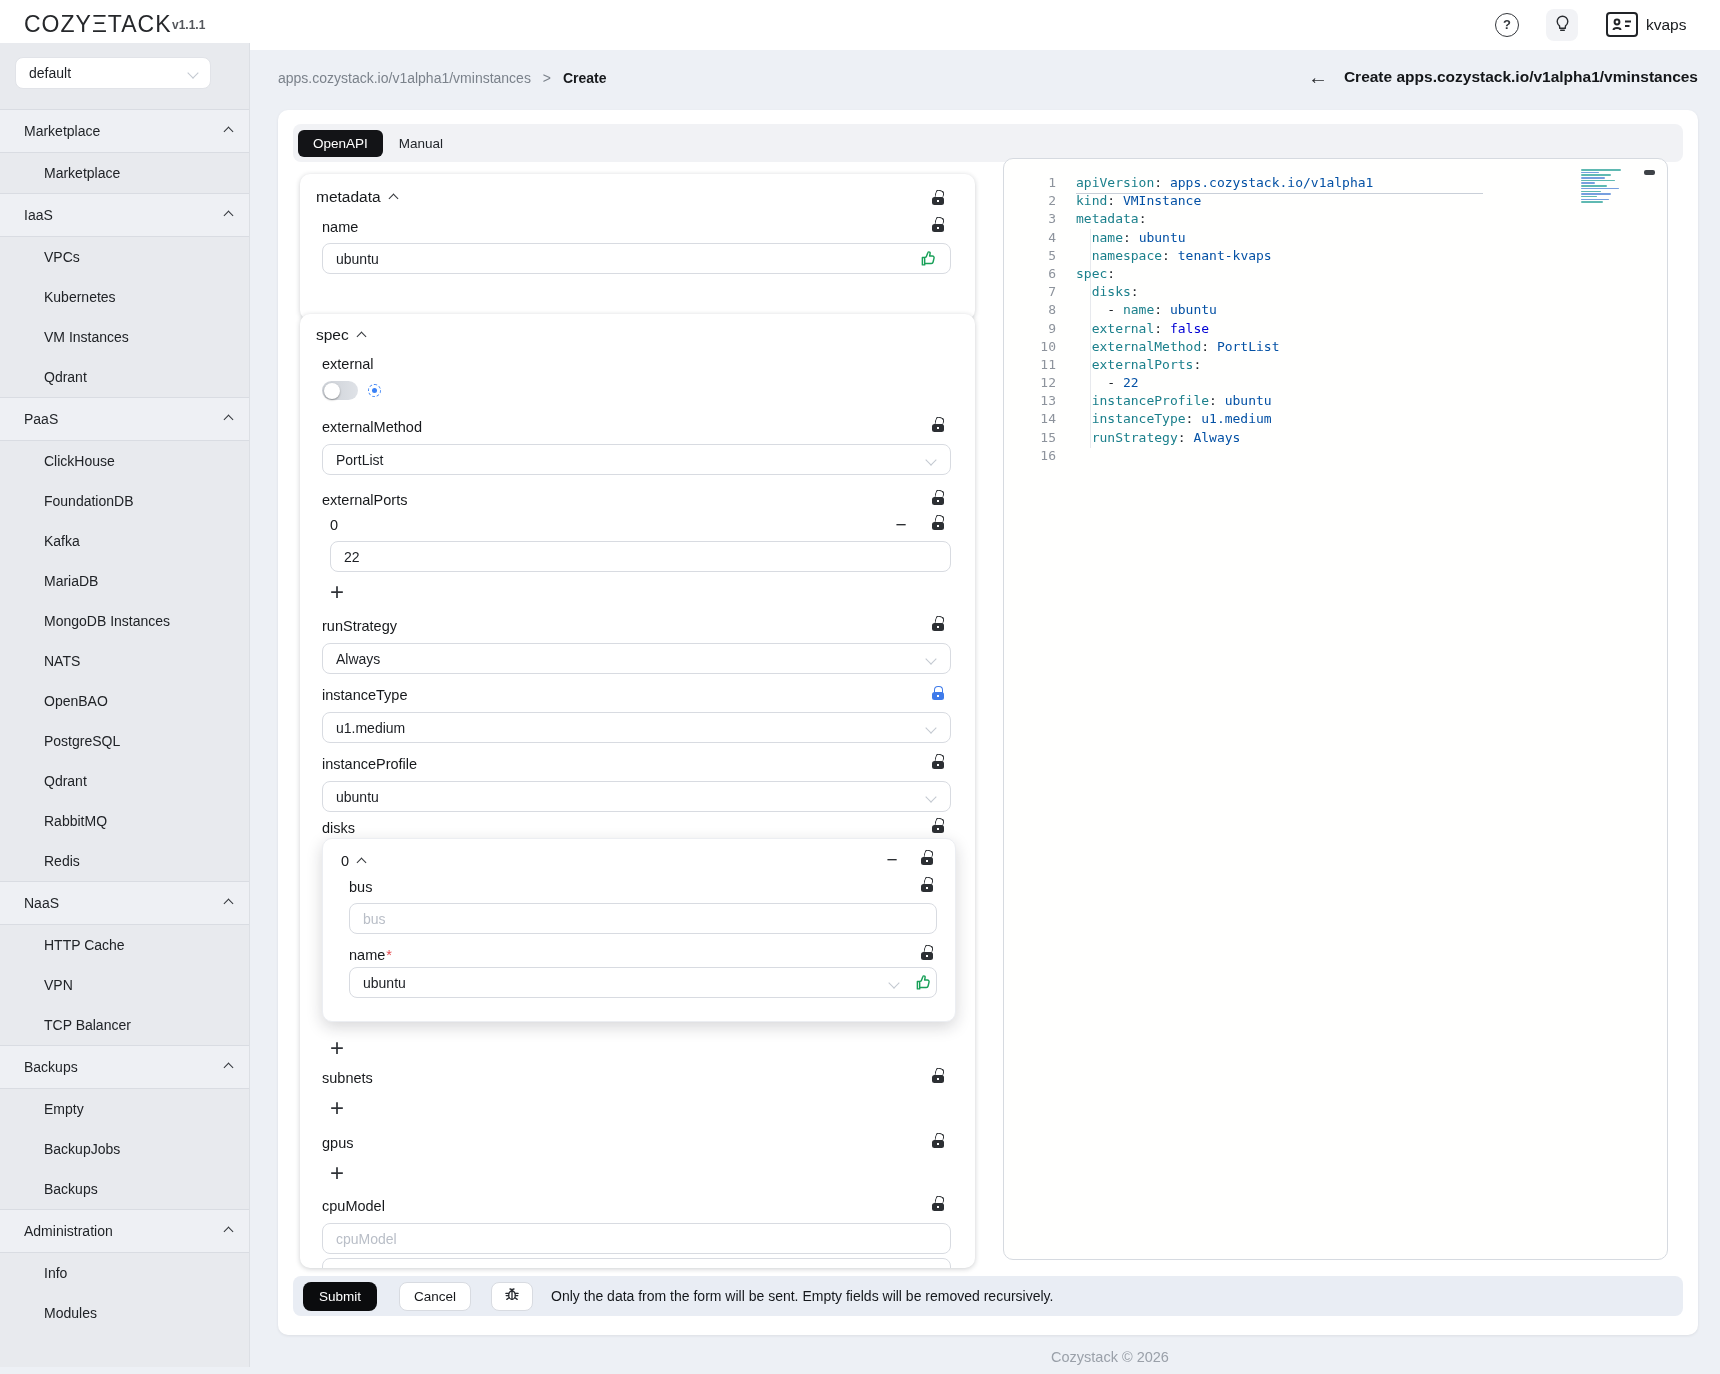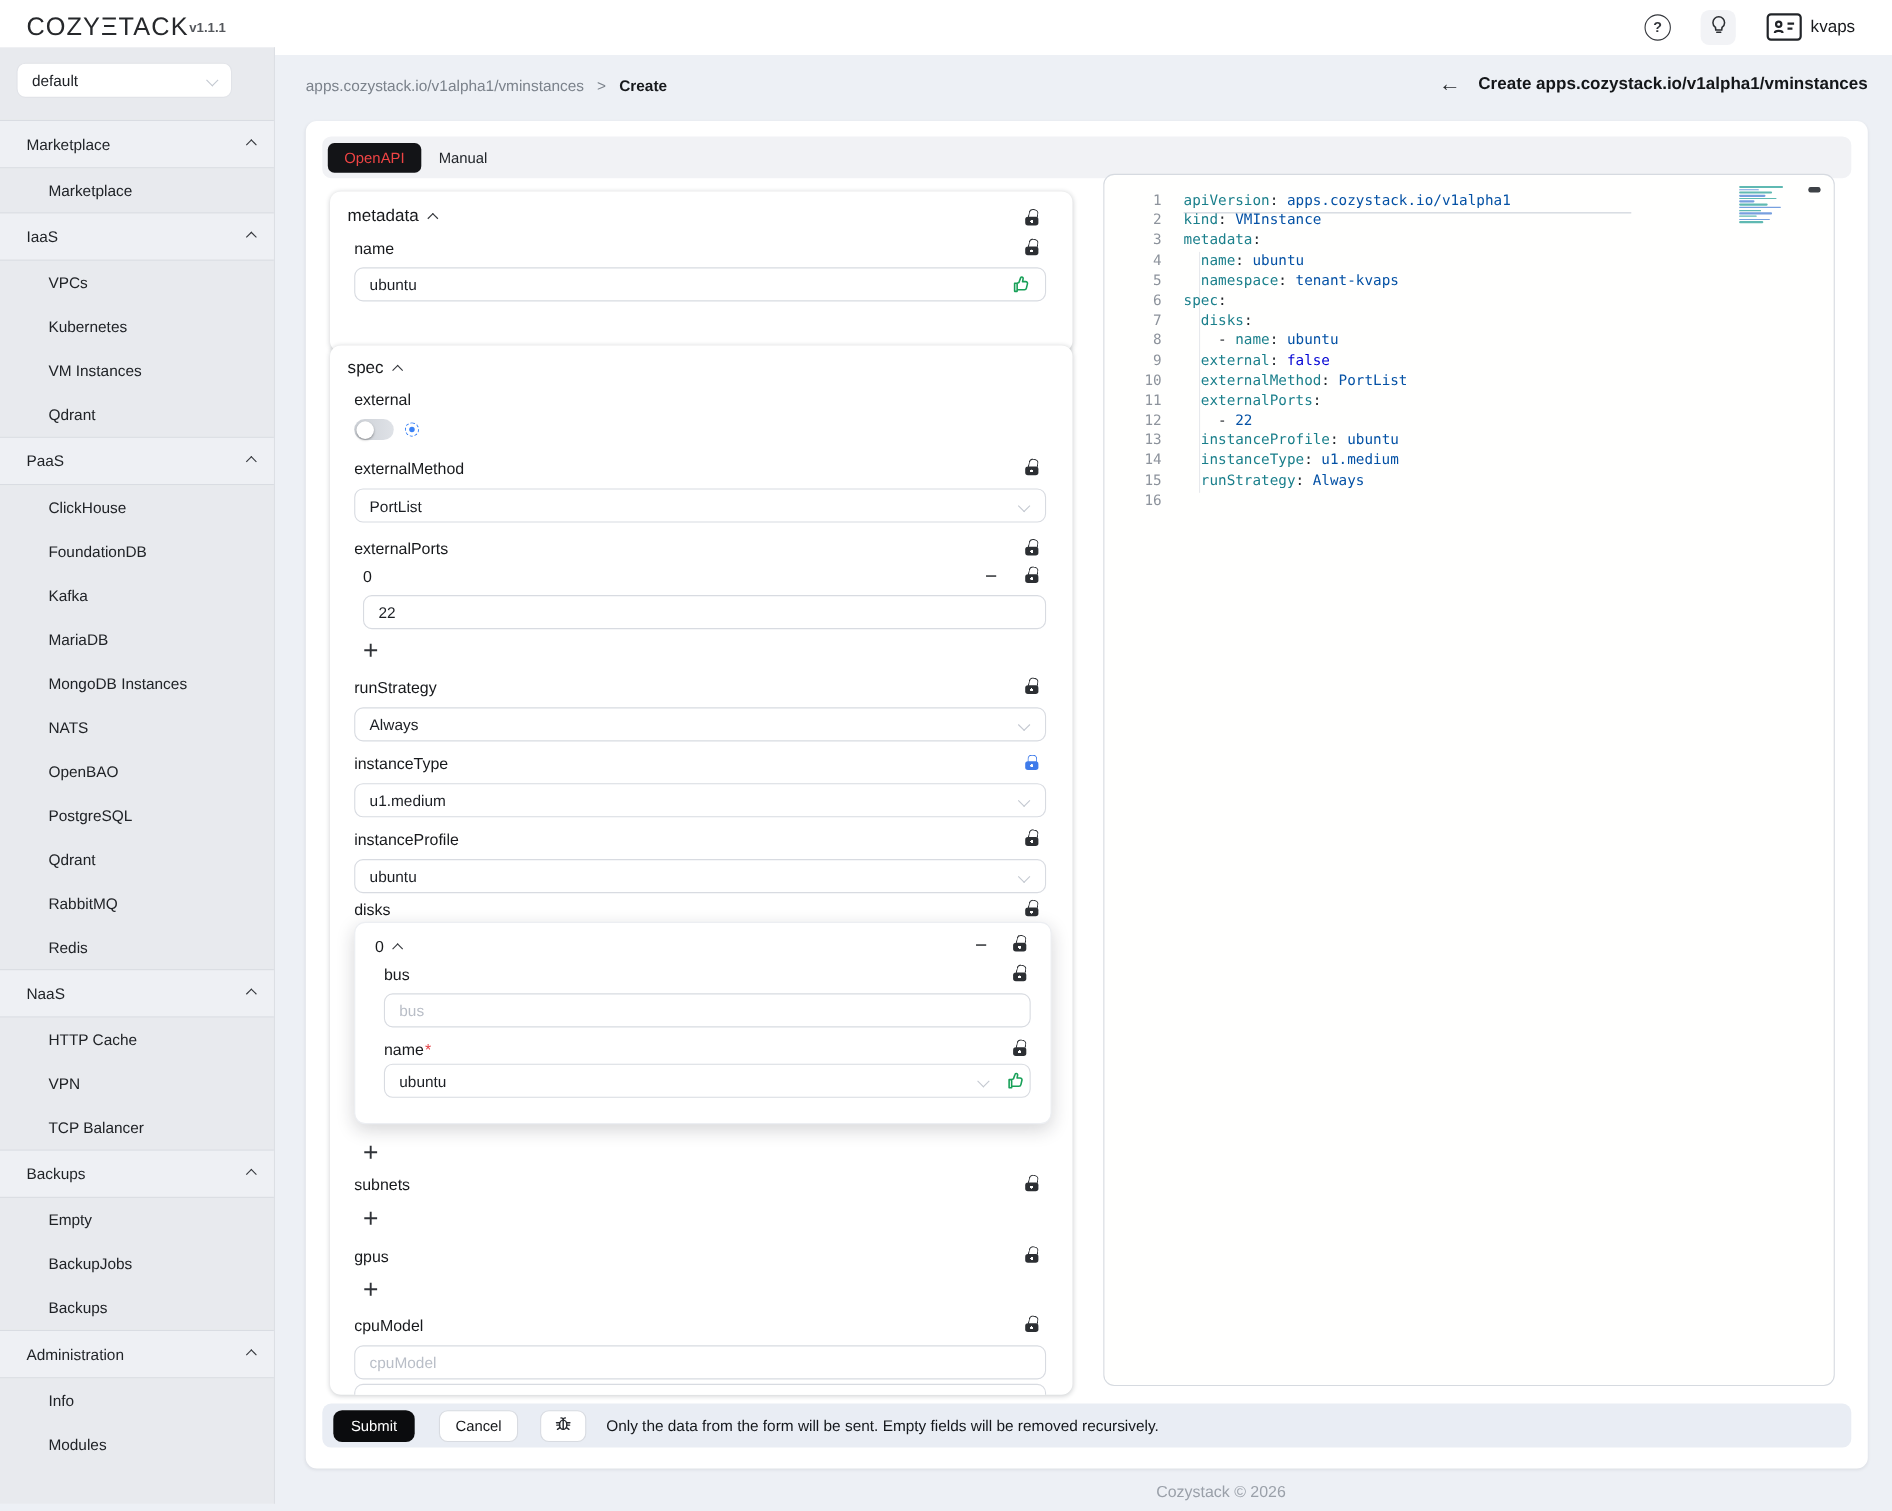--- a/index.html
+++ b/index.html
@@ -39,21 +39,21 @@
   .breadcrumb .sep { margin:0 8px; color:#7b828b; }
   .breadcrumb .current { color:#17191c; font-weight:700; }
   .page-title-row { position:absolute; left:1320px; top:66px; width:378px; display:flex; align-items:center; justify-content:flex-end; gap:16px; }
   .back-arrow { font-size:20px; color:#26282c; cursor:pointer; line-height:22px; }
   .page-title { font-size:15.5px; font-weight:700; color:#141619; white-space:nowrap; }
 
   
   .big-card { position:absolute; left:278px; top:110px; width:1420px; height:1225px; background:#fff; border-radius:10px; box-shadow:0 1px 3px rgba(20,25,35,.08); }
 
   .tabstrip { position:absolute; left:15px; top:14px; width:1390px; height:38px; background:#f1f2f5; border-radius:8px; display:flex; align-items:center; padding-left:5px; }
-  .tab-active { background:#131417; color:#ef4444; border-radius:6px; padding:6px 15px; font-size:13.5px; font-weight:500; cursor:pointer; }
+  .tab-active { background:#131417; color:#ffffff; border-radius:6px; padding:6px 15px; font-size:13.5px; font-weight:500; cursor:pointer; }
   .tab-plain { color:#22262b; padding:6px 16px; font-size:13.5px; cursor:pointer; }
 
   
   .form-card { position:absolute; background:#fff; border-radius:10px; box-shadow:0 1px 5px rgba(25,30,40,.22); }
   .card-meta { left:22px; top:64px; width:675px; height:146px; }
   .card-spec { left:22px; top:204px; width:675px; height:954px; overflow:hidden; }
 
   .sec-header { position:absolute; font-size:15.5px; font-weight:500; color:#17191c; display:flex; align-items:center; gap:9px; cursor:pointer; }
   .sec-header .caret-up { margin-top:3px; }
   .f-label { position:absolute; font-size:14.5px; color:#17191c; display:flex; align-items:center; }

